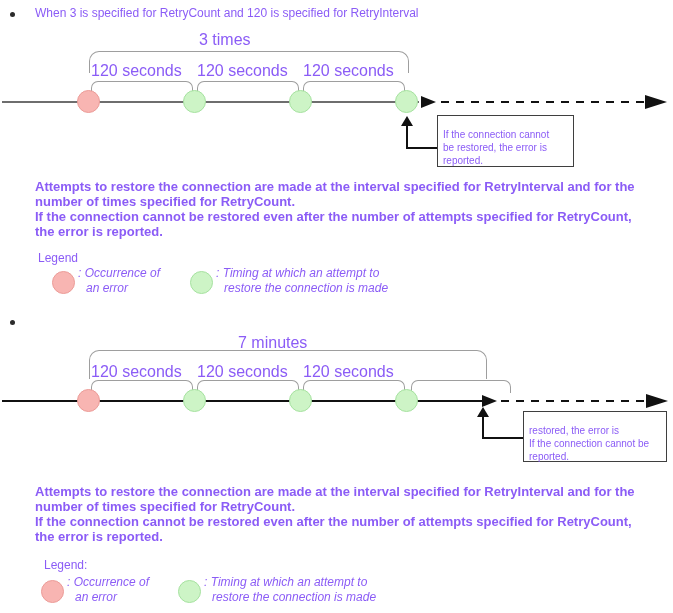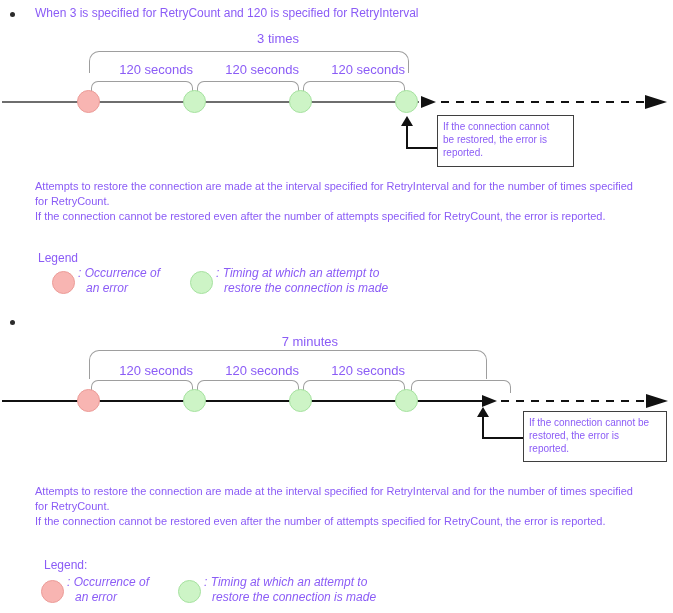--- a/index.html
+++ b/index.html
@@ -5,21 +5,21 @@
   html,body { margin:0; padding:0; background:#fff; }
   .page {
     position:relative; width:673px; height:613px; background:#ffffff;
     font-family:"Liberation Sans", sans-serif; color:#8b5cf6; overflow:hidden;
   }
   .ab { position:absolute; box-sizing:border-box; }
 
   .bullet-dot { width:5px; height:5px; border-radius:50%; background:#2b2b2b; }
   .heading { font-size:12px; white-space:nowrap; }
 
-  .span-label, .int-label { font-size:13px; text-align:right; white-space:nowrap; }
+  .span-label, .int-label { font-size:16px; text-align:left; white-space:nowrap; }
 
   .bracket { border:1.3px solid #9e9e9e; border-bottom:none; background:transparent; }
   .bracket.big   { border-radius:10px 10px 0 0; }
   .bracket.small { border-radius:7px 7px 0 0; }
 
   .line  { height:2px; background:#6e6e6e; }
   .line.black  { height:1.5px; background:#111111; }
   .line.dashed {
     height:2px; background:transparent;
     background-image:repeating-linear-gradient(90deg,#111 0,#111 8px,transparent 8px,transparent 15px);
@@ -28,25 +28,25 @@
   .tri-right { width:0; height:0; border-top:6px solid transparent;
                border-bottom:6px solid transparent; border-left:15px solid #111; }
   .tri-right.end { border-top-width:7px; border-bottom-width:7px; border-left-width:22px; }
   .tri-up { width:0; height:0; border-left:6px solid transparent;
             border-right:6px solid transparent; border-bottom:10px solid #111; }
   .vline { width:2px; background:#111; }
   .hline { height:2px; background:#111; }
 
   .dot { width:23px; height:23px; border-radius:50%; border:1px solid #999; }
 
-  .callout { border:1.5px solid #3f3f3f; background:#fff; padding:4px 5px;
+  .callout { border:1.5px solid #3f3f3f; background:#fff; padding:12px 5px;
              font-size:10px; line-height:13px; }
   .callout div { white-space:nowrap; }
 
-  .para { font-size:11px; line-height:15px; width:606px; }
+  .para { font-size:13px; line-height:15px; width:606px;font-weight:bold; }
   .legend-title { font-size:12px; white-space:nowrap;text-align:center; }
   .legend-text { font-size:12px; line-height:15px; white-space:nowrap;font-style:italic; }
   .legend-text .l1 { display:block; }
   .legend-text .l2 { display:block; margin-left:8px; }
 </style>
 </head>
 <body>
 
 <div class="page">
 
@@ -128,22 +128,22 @@
     <div class="ab dot" style="left: 77px; top: 61px; background-color: rgb(248, 181, 178); border-color: rgb(236, 156, 152);"></div>
     <div class="ab dot" style="left: 183px; top: 61px; background-color: rgb(205, 244, 198); border-color: rgb(166, 226, 160);"></div>
     <div class="ab dot" style="left: 289px; top: 61px; background-color: rgb(205, 244, 198); border-color: rgb(166, 226, 160);"></div>
     <div class="ab dot" style="left: 395px; top: 61px; background-color: rgb(205, 244, 198); border-color: rgb(166, 226, 160);"></div>
 
     <div class="ab tri-up" style="left:477px;top:79px"></div>
     <div class="ab vline" style="left:482px;top:88px;height:23px"></div>
     <div class="ab hline" style="left:482px;top:109px;width:41px"></div>
 
     <div class="ab callout" style="left:523px;top:83px;width:144px;height:51px">
+      <div>restored, the error is</div>
       <div>If the connection cannot be</div>
-      <div>restored, the error is</div>
       <div>reported.</div>
     </div>
   </div>
 
   <div class="ab para" style="left:35px;top:484px">
     <div>Attempts to restore the connection are made at the interval specified for RetryInterval and for the number of times specified for RetryCount.</div>
     <div>If the connection cannot be restored even after the number of attempts specified for RetryCount, the error is reported.</div>
   </div>
 
   <div class="ab" style="left:0;top:558px;width:673px;height:55px">

